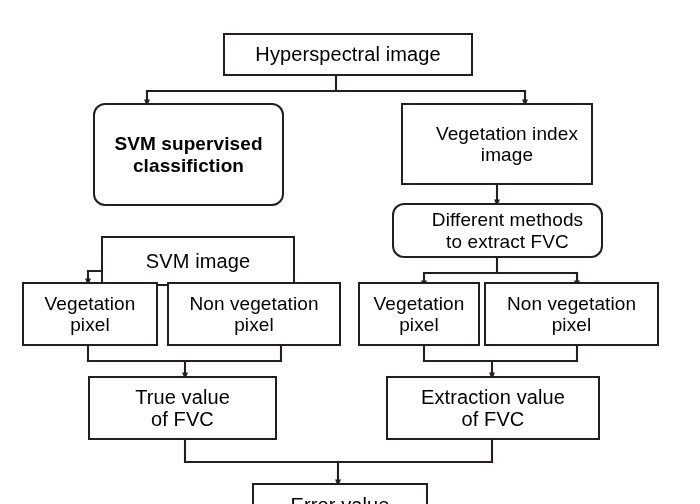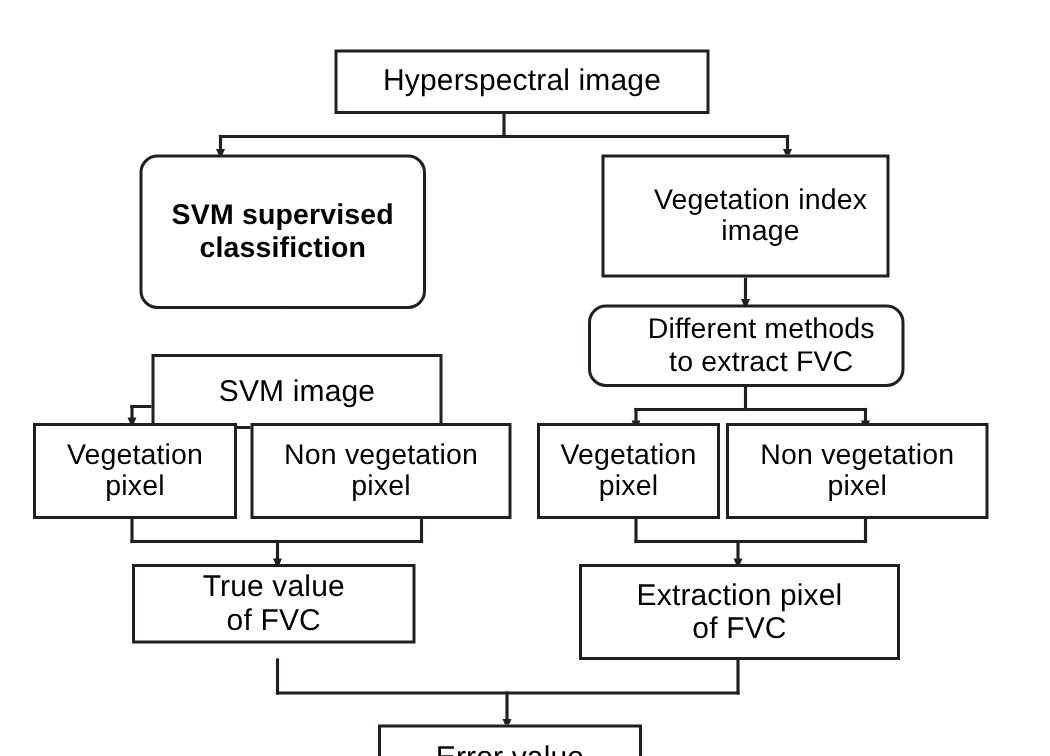--- a/index.html
+++ b/index.html
@@ -115,21 +115,21 @@
 
   <div class="node t19" style="left:167px; top:282px; width:174px; height:64px;">Non vegetation
 pixel</div>
 
   <div class="node t19" style="left:358px; top:282px; width:122px; height:64px;">Vegetation
 pixel</div>
 
   <div class="node t19" style="left:484px; top:282px; width:175px; height:64px;">Non vegetation
 pixel</div>
 
-  <div class="node t20" style="left:88px; top:376px; width:189px; height:53px;">True value
+  <div class="node t20" style="left:88px; top:376px; width:189px; height:64px;">True value
 of FVC</div>
 
-  <div class="node t20" style="left:386px; top:376px; width:214px; height:64px;">Extraction pixel
+  <div class="node t20" style="left:386px; top:376px; width:214px; height:64px;">Extraction value
 of FVC</div>
 
   <div class="node t20" style="left:252px; top:483px; width:176px; height:45px;">Error value</div>
 
 </div>
 
 </body></html>

